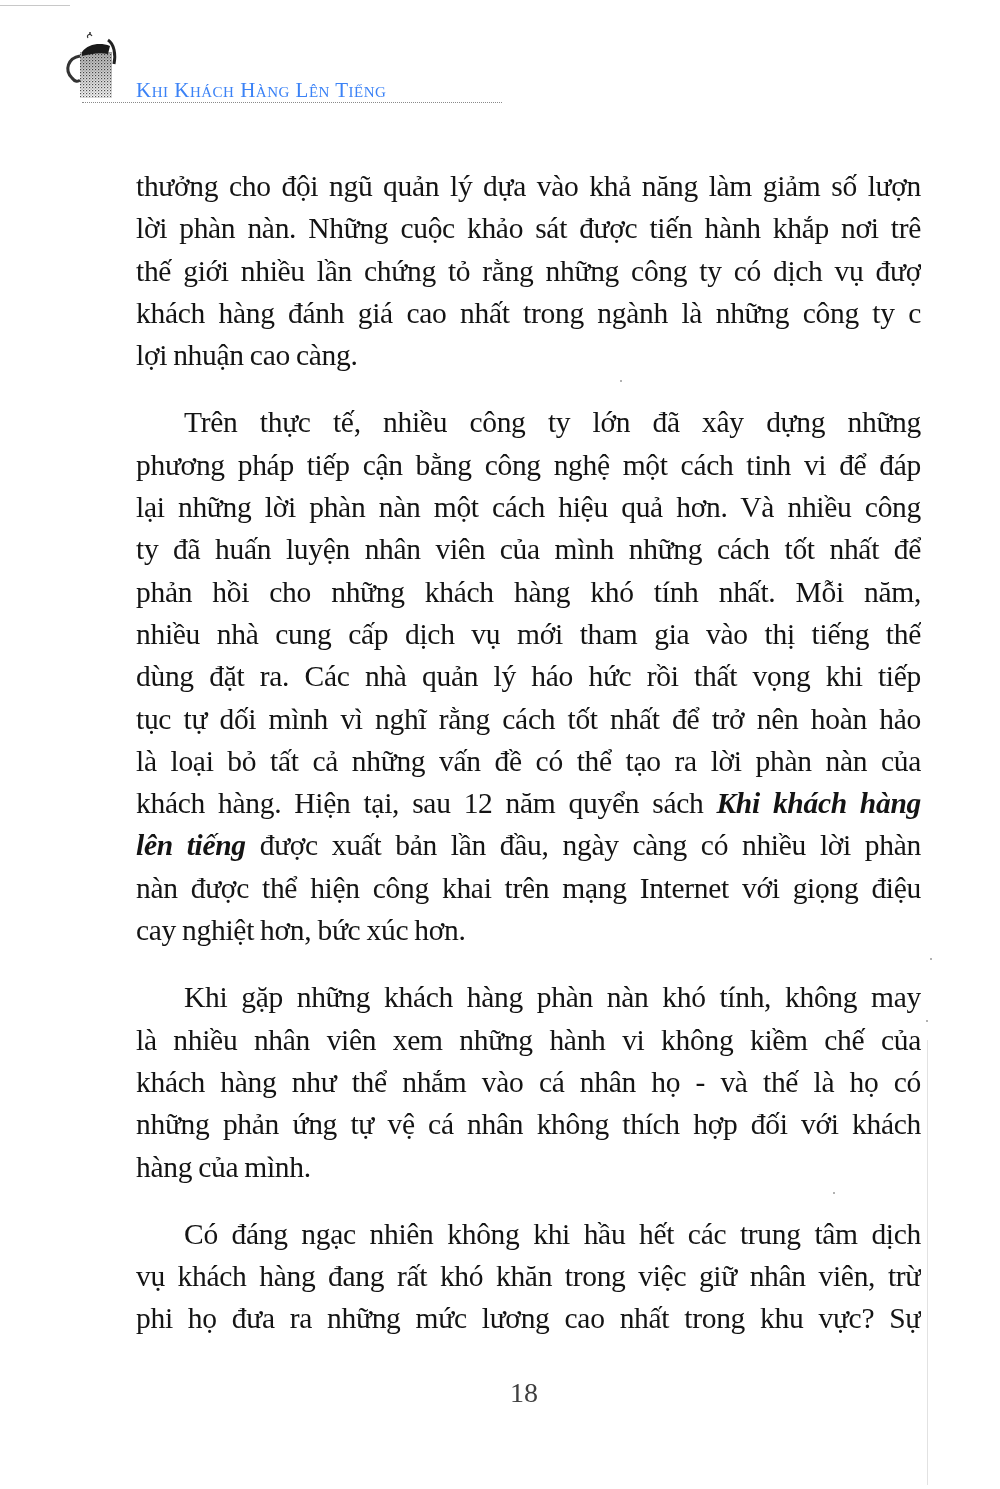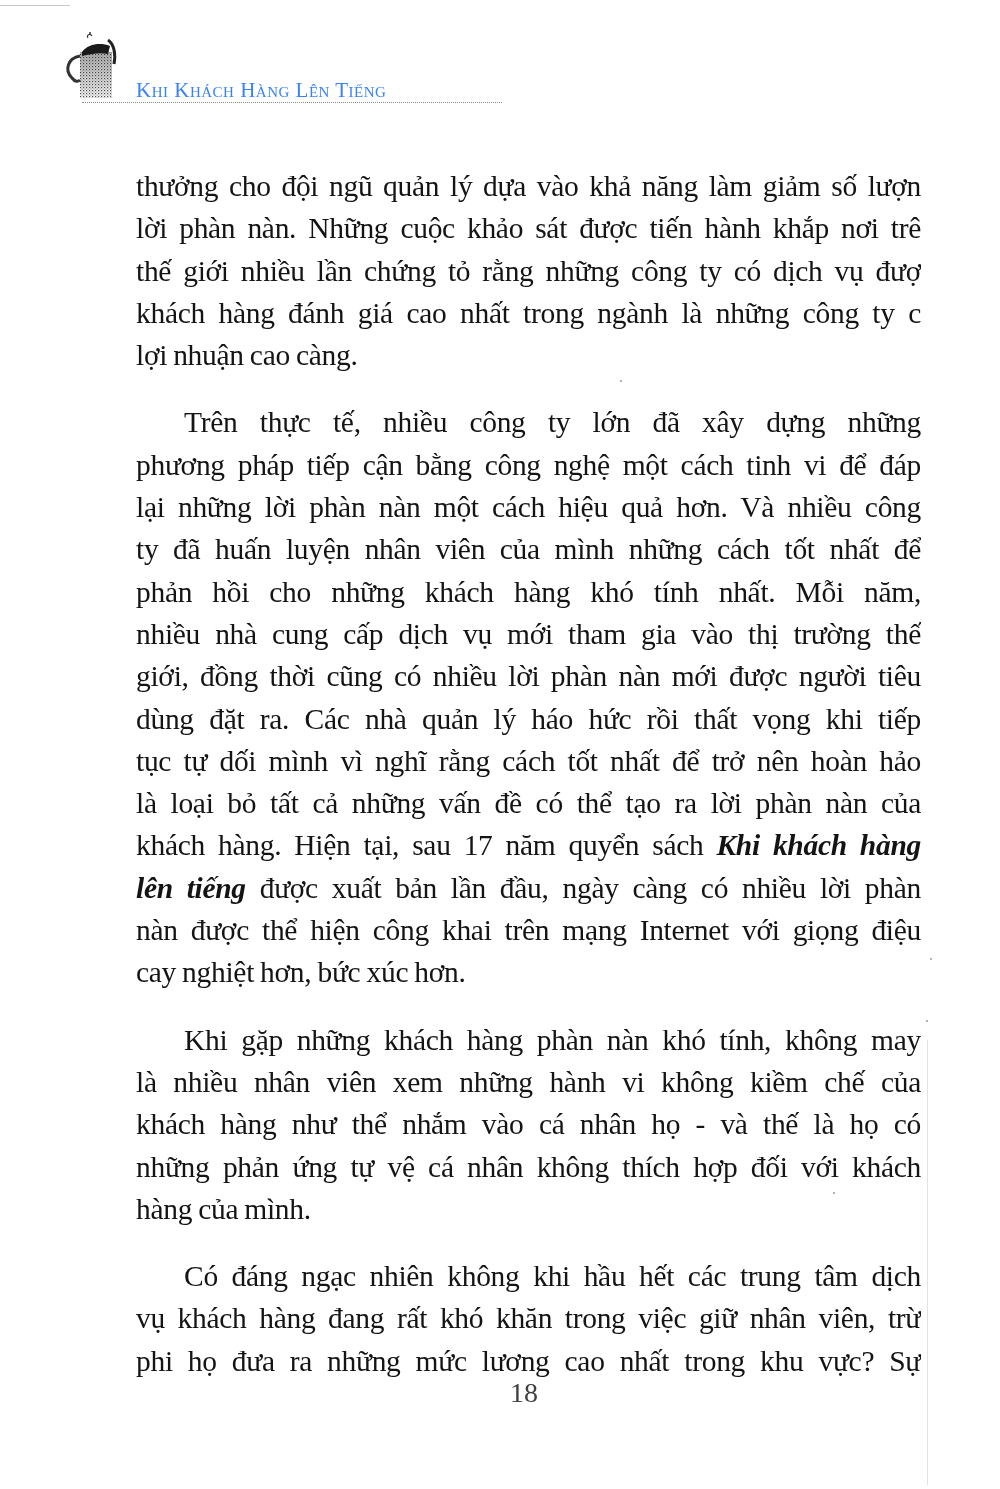--- a/index.html
+++ b/index.html
@@ -149,26 +149,25 @@
     <span class="line">khách hàng đánh giá cao nhất trong ngành là những công ty c</span>
     <span class="line last">lợi nhuận cao càng.</span>
   </p>
 
   <p>
     <span class="line indent">Trên thực tế, nhiều công ty lớn đã xây dựng những</span>
     <span class="line">phương pháp tiếp cận bằng công nghệ một cách tinh vi để đáp</span>
     <span class="line">lại những lời phàn nàn một cách hiệu quả hơn. Và nhiều công</span>
     <span class="line">ty đã huấn luyện nhân viên của mình những cách tốt nhất để</span>
     <span class="line">phản hồi cho những khách hàng khó tính nhất. Mỗi năm,</span>
-    <span class="line">nhiều nhà cung cấp dịch vụ mới tham gia vào thị trường thế</span>
-    <span class="line">giới, đồng thời cũng có nhiều lời phàn nàn mới được người tiêu</span>
+    <span class="line">nhiều nhà cung cấp dịch vụ mới tham gia vào thị tiếng thế</span>
     <span class="line">dùng đặt ra. Các nhà quản lý háo hức rồi thất vọng khi tiếp</span>
     <span class="line">tục tự dối mình vì nghĩ rằng cách tốt nhất để trở nên hoàn hảo</span>
     <span class="line">là loại bỏ tất cả những vấn đề có thể tạo ra lời phàn nàn của</span>
-    <span class="line"><span>khách hàng. Hiện tại, sau 17 năm quyển sách </span><span class="bi">Khi khách hàng</span></span>
+    <span class="line"><span>khách hàng. Hiện tại, sau 12 năm quyển sách </span><span class="bi">Khi khách hàng</span></span>
     <span class="line"><span class="bi">lên tiếng</span><span> được xuất bản lần đầu, ngày càng có nhiều lời phàn</span></span>
     <span class="line">nàn được thể hiện công khai trên mạng Internet với giọng điệu</span>
     <span class="line last">cay nghiệt hơn, bức xúc hơn.</span>
   </p>
 
   <p>
     <span class="line indent">Khi gặp những khách hàng phàn nàn khó tính, không may</span>
     <span class="line">là nhiều nhân viên xem những hành vi không kiềm chế của</span>
     <span class="line">khách hàng như thể nhắm vào cá nhân họ - và thế là họ có</span>
     <span class="line">những phản ứng tự vệ cá nhân không thích hợp đối với khách</span>

